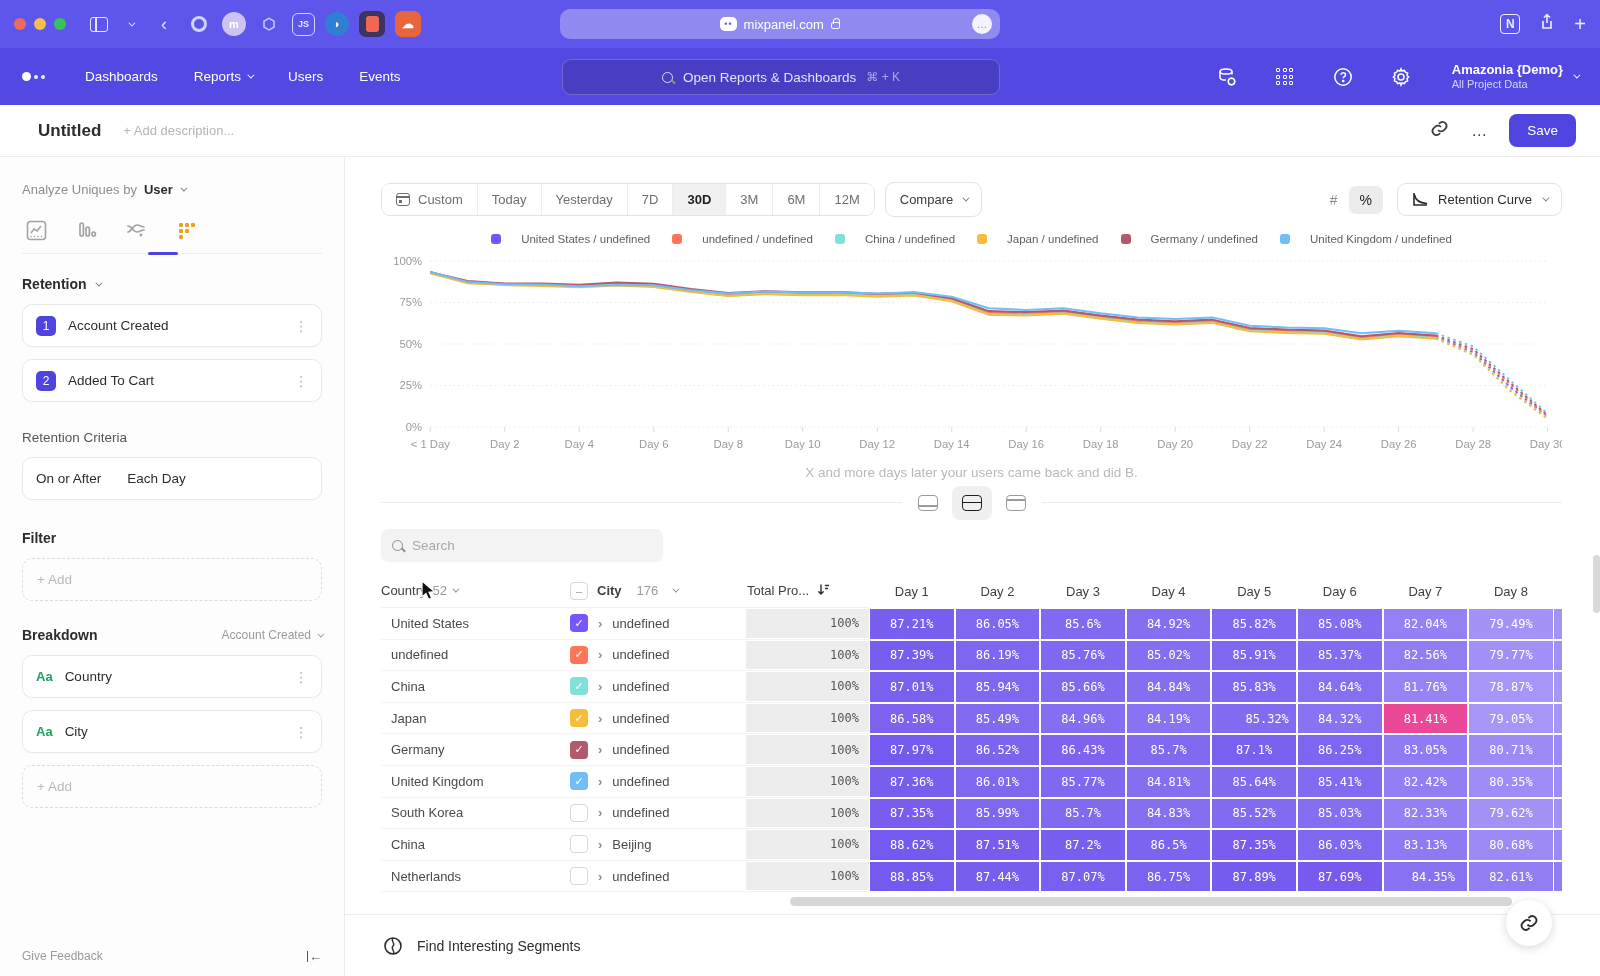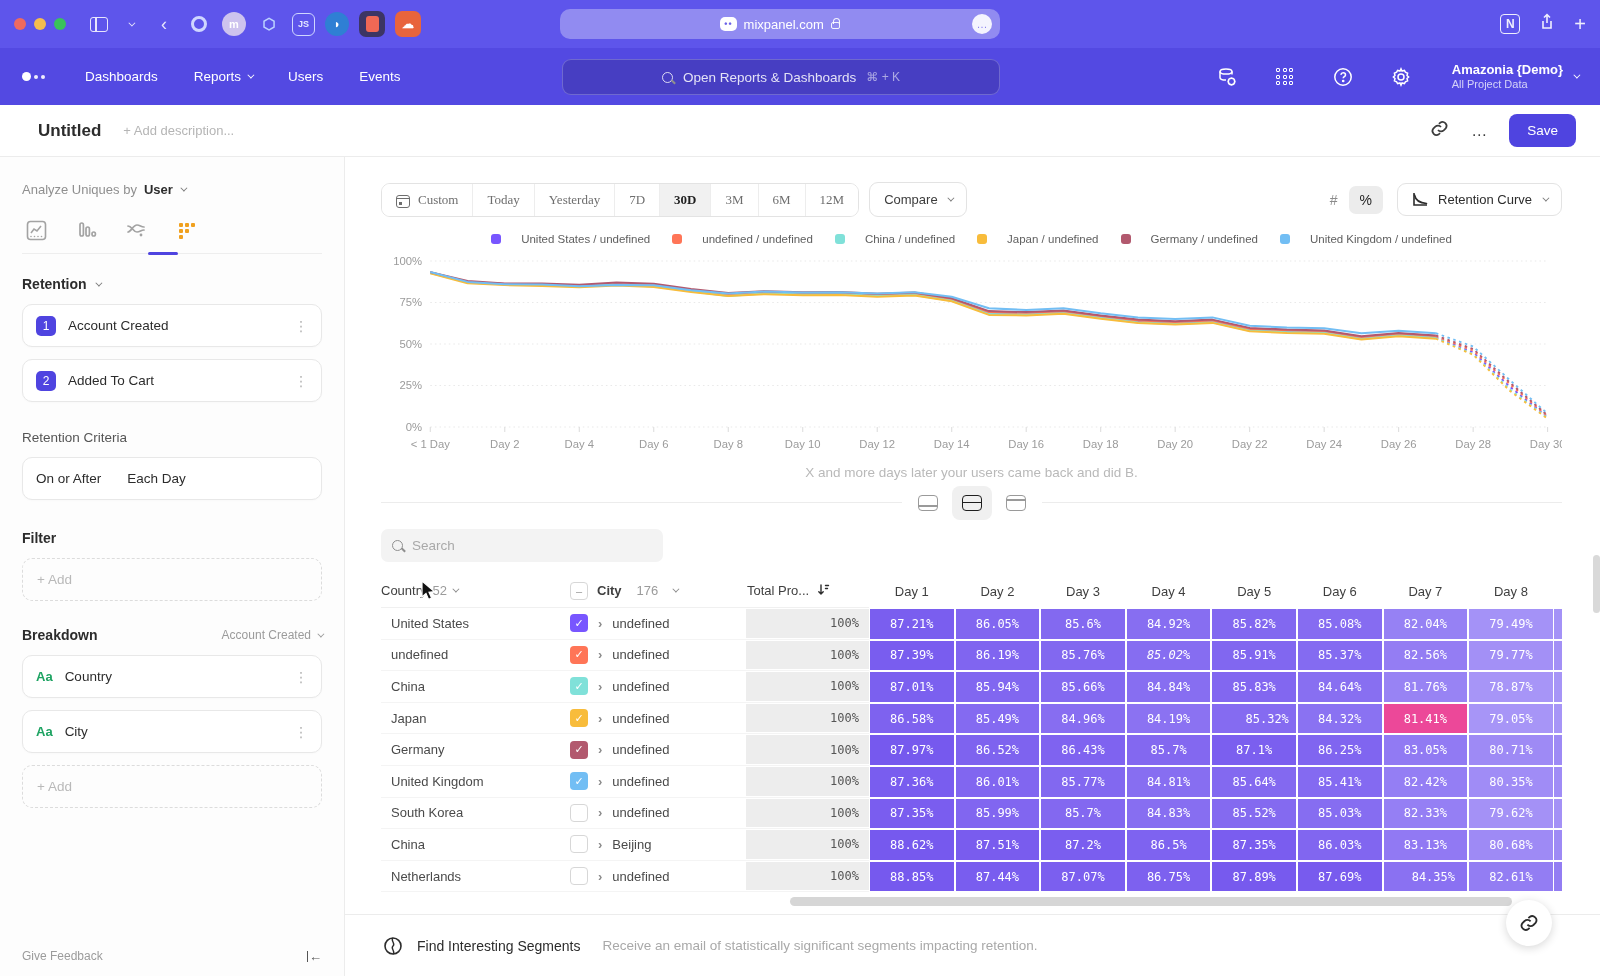--- a/index.html
+++ b/index.html
@@ -80,21 +80,21 @@
   .bd-row { margin-top:26px; display:flex; align-items:center; }
   .bd-right { margin-left:auto; font-size:12px; color:#9b9b9b; display:flex; gap:6px; align-items:center;}
   .aa { color:#1da362; font-weight:bold; font-size:13px; }
   .sb-foot { position:absolute; bottom:0; left:0; right:0; height:40px; display:flex; align-items:center; padding:0 22px; color:#9b9b9b; font-size:12px; }
   .collapse { margin-left:auto; color:#555; font-size:13px; display:flex; align-items:center; cursor:pointer;}
   .collapse b { display:inline-block; width:1.5px; height:11px; background:#555; margin-right:1px;}
 
   
   .toolbar { margin-top:25px; display:flex; align-items:center; }
   .seg { display:flex; border:1px solid #e3e3e3; border-radius:9px; overflow:hidden; background:#fff; }
-  .seg .rng { padding:8px 14px; font-size:13px; color:#6e6e6e; border-right:1px solid #ededed; display:flex; align-items:flex-end; gap:8px; cursor:pointer; background:#fff;font-family:Liberation Serif, serif;}
+  .seg .rng { padding:8px 14px; font-size:13px; color:#6e6e6e; border-right:1px solid #ededed; display:flex; align-items:center; gap:8px; cursor:pointer; background:#fff;}
   .seg .rng:last-child { border-right:none; }
   .seg .rng.active { color:#1f1f1f; font-weight:bold; background:#f1f1f1; }
   .cal { width:14px; height:13px; border:1.5px solid #6e6e6e; border-radius:3px; position:relative; }
   .cal:before{content:""; position:absolute; top:2px; left:0; right:0; height:1.5px; background:#6e6e6e;}
   .cal:after{content:""; position:absolute; bottom:2px; left:2px; width:3px; height:3px; background:#6e6e6e;}
   .cmp { margin-left:10px; border:1px solid #e3e3e3; border-radius:9px; background:#fff; padding:9px 14px; font-size:13px; color:#3c3c3c; display:flex; gap:9px; align-items:center; cursor:pointer;}
   .tb-right { margin-left:auto; display:flex; align-items:center; gap:12px; }
   .unit-toggle { display:flex; align-items:center; border-radius:8px; padding:2px; }
   .unit { padding:6px 11px; font-size:14px; color:#8b8b8b; border-radius:7px; cursor:pointer;}
   .unit.active { background:#ececec; color:#1f1f1f; }
@@ -590,21 +590,21 @@
                 <span class="cbx on" style="background: rgb(255, 117, 87);">✓</span>
                 <span class="row-chev">›</span>
                 <span>undefined</span>
               </div>
               <div class="cell-total">
                 <div class="bar">100%</div>
               </div>
               <div class="daycell" style="background: rgb(121, 93, 239);">87.39%</div>
               <div class="daycell" style="background: rgb(128, 101, 240);">86.19%</div>
               <div class="daycell" style="background: rgb(130, 104, 240);">85.76%</div>
-              <div class="daycell" style="background: rgb(134, 109, 241); font-style: italic;">85.02%</div>
+              <div class="daycell" style="background: rgb(134, 109, 241);">85.02%</div>
               <div class="daycell" style="background: rgb(129, 103, 240);">85.91%</div>
               <div class="daycell" style="background: rgb(132, 107, 241);">85.37%</div>
               <div class="daycell" style="background: rgb(148, 125, 243);">82.56%</div>
               <div class="daycell" style="background: rgb(163, 144, 246);">79.77%</div>
               <div class="daycell sliver" style="background: rgb(163, 144, 246);"></div>
             </div>
             <div class="trow">
               <div class="cell-country">China</div>
               <div class="cell-city">
                 <span class="cbx on" style="background: rgb(128, 225, 217);">✓</span>
@@ -749,21 +749,20 @@
 
       <div class="hscroll"></div>
       <div class="vscroll"></div>
 
       <div class="mfoot">
         <svg width="20" height="20" viewBox="0 0 20 20" fill="none" stroke="#2c2c2c" stroke-width="1.6">
             <circle cx="10" cy="10" r="8"></circle>
             <path d="M10 2c-3 2.5 3 5.5 0 8s3 5.5 0 8" stroke-width="1.4"></path>
           </svg>
         <span class="t1">Find Interesting Segments</span>
-        <span class="t2">Receive an email of statistically significant segments impacting retention.</span>
       </div>
     </main>
   </div>
 
   <div class="fab">
     <svg width="20" height="20" viewBox="0 0 19 19" fill="none" stroke="#2c2c2c" stroke-width="1.7">
         <path d="M8 11a4 4 0 005.7.4l2-2a4 4 0 00-5.6-5.6l-1.2 1.1"></path>
         <path d="M11 8a4 4 0 00-5.7-.4l-2 2a4 4 0 005.6 5.6l1.2-1.1"></path>
       </svg>
   </div>

